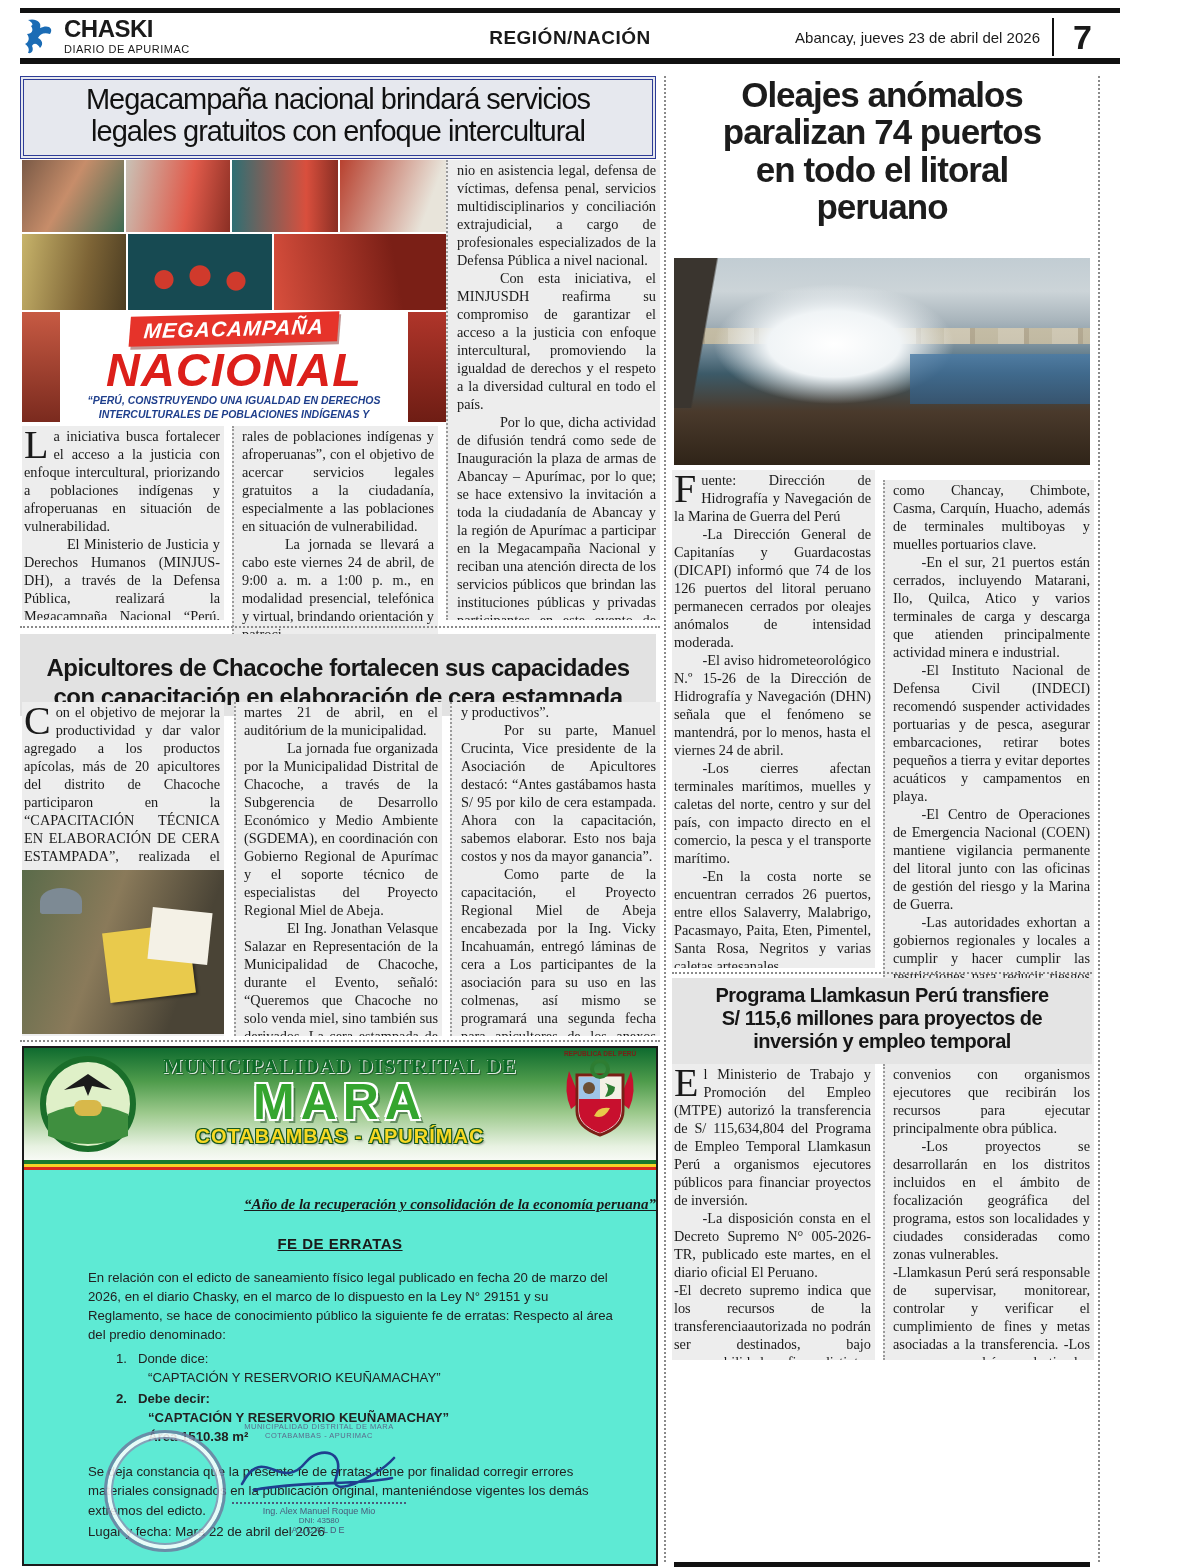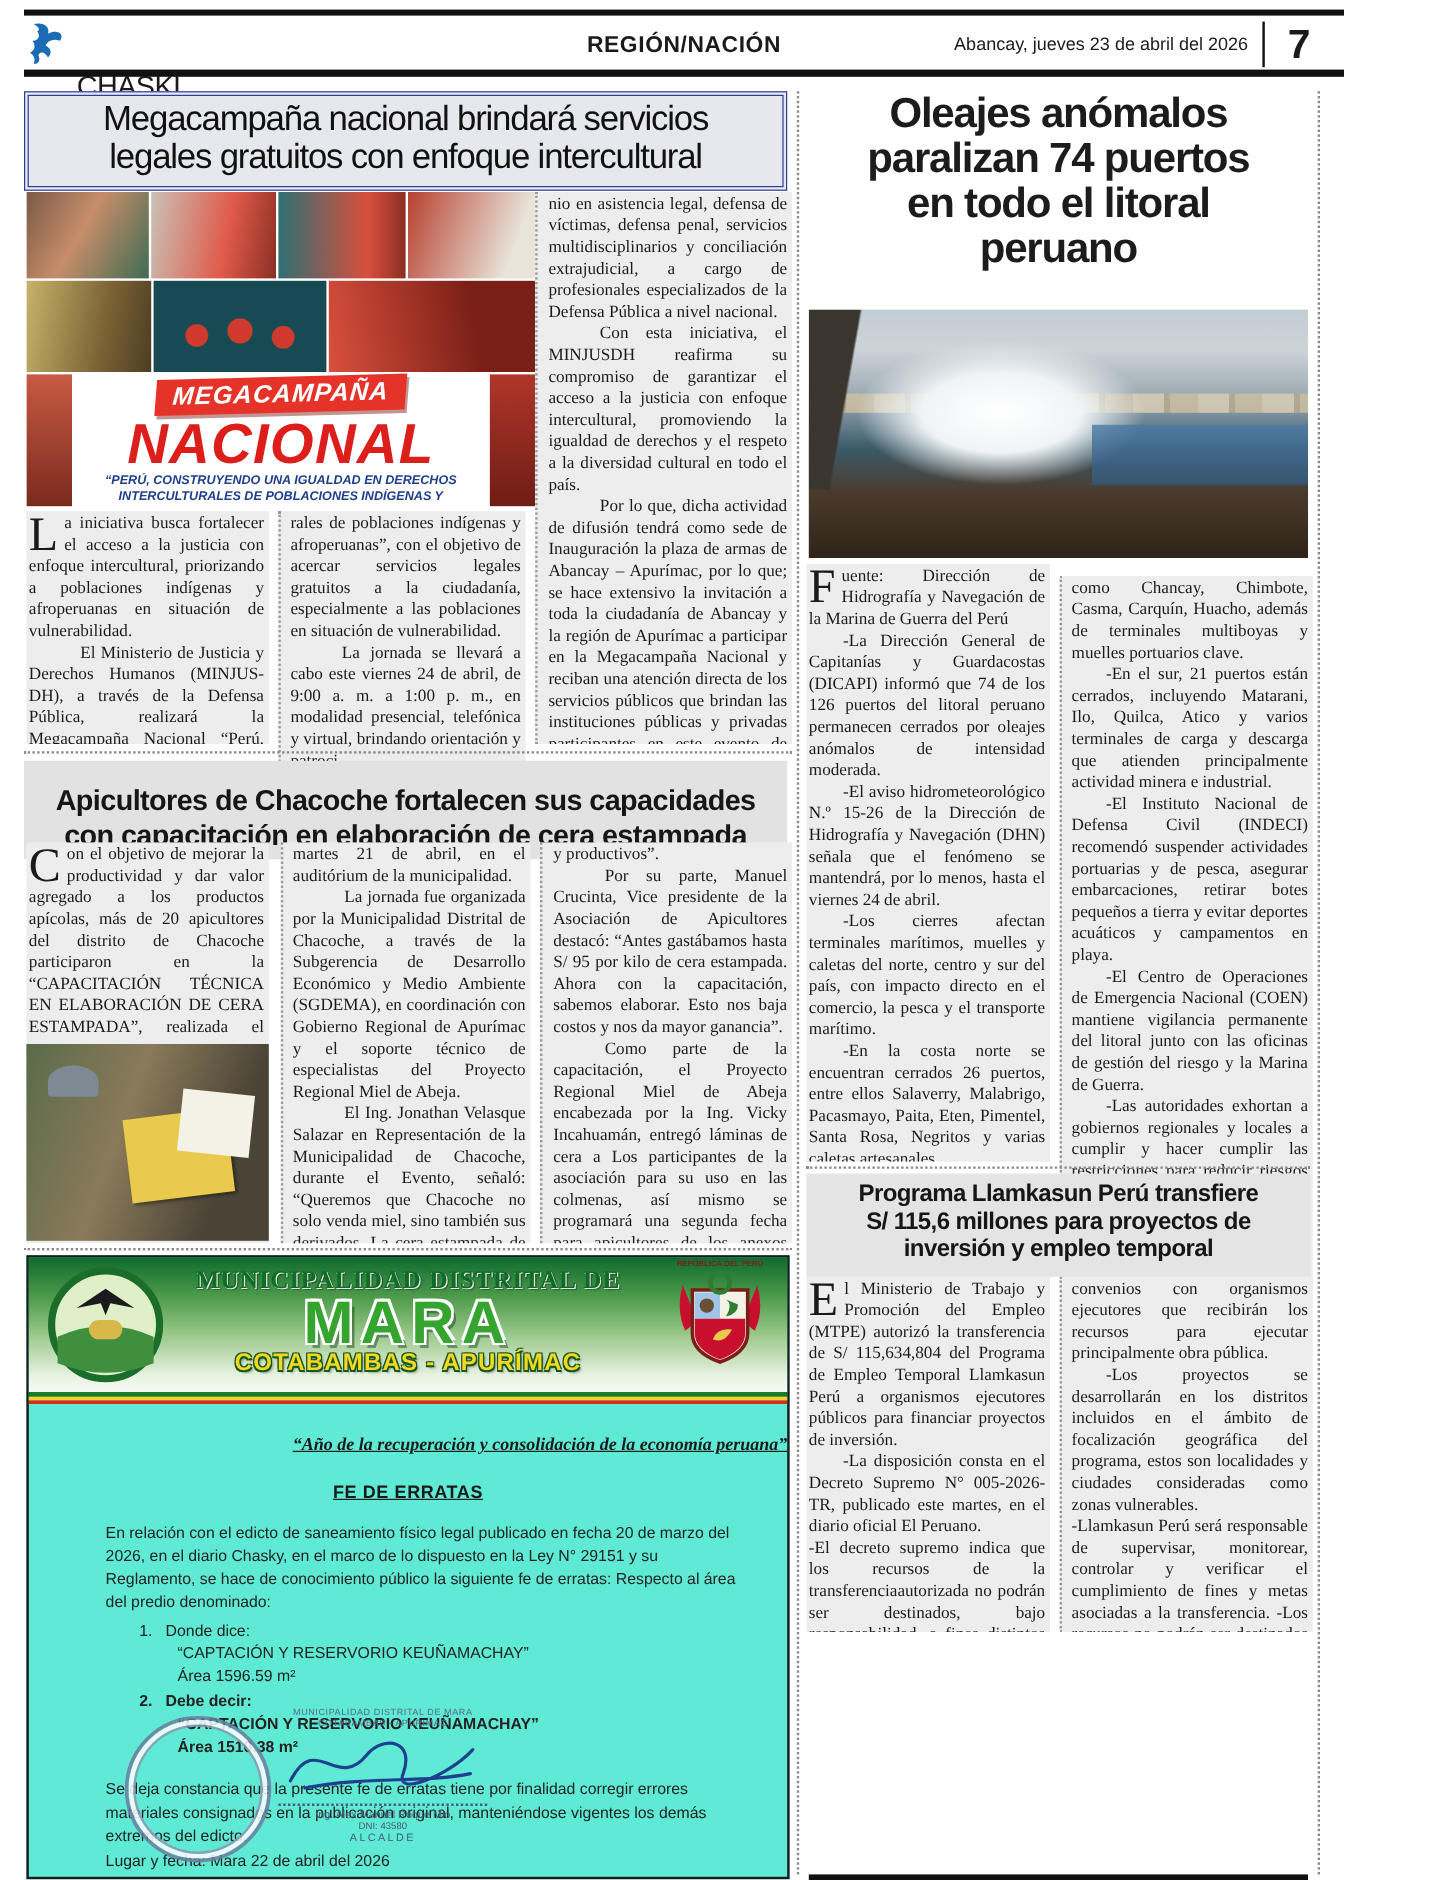--- a/index.html
+++ b/index.html
@@ -1,21 +1,21 @@
 <!DOCTYPE html>
 <html lang="es"><head>
 <meta charset="utf-8">
 <style>
   html,body{margin:0;padding:0;background:#fff;}
   .page{position:relative;width:1200px;height:1567px;background:#fff;overflow:hidden;
         font-family:"Liberation Serif",serif;color:#1a1a1a;}
   .abs{position:absolute;}
   .bar{background:#111;}
   
-  .brand{font-family:"Liberation Sans",sans-serif;font-weight:normal;font-size:24px;letter-spacing:-0.5px;line-height:1;margin-top:44px;}
+  .brand{font-family:"Liberation Sans",sans-serif;font-weight:bold;font-size:24px;letter-spacing:-0.5px;line-height:1;}
   .brand-sub{font-family:"Liberation Sans",sans-serif;font-size:11px;letter-spacing:0.5px;margin-top:2px;}
   .section-title{font-family:"Liberation Sans",sans-serif;font-weight:bold;font-size:19px;letter-spacing:0.5px;}
   .date{font-family:"Liberation Sans",sans-serif;font-size:15px;}
   .pageno{font-family:"Liberation Sans",sans-serif;font-weight:bold;font-size:34px;line-height:1;}
   
   .vdot{border-left:2px dotted #8a8a8a;width:0;}
   .hdot{border-top:2px dotted #8a8a8a;height:0;}
   
   .h1box{background:#e6e8ee;border:4px double #2e3c96;text-align:center;padding-top:3px;}
   .h1line{font-family:"Liberation Sans",sans-serif;font-weight:400;font-size:29px;letter-spacing:-1px;
@@ -193,21 +193,20 @@
       <div class="tric" style="background:#d92b1e;height:3px;"></div>
 
       <div class="motto" style="margin-top:26px;">“Año de la recuperación y consolidación de la economía peruana”</div>
       <div class="fe-title" style="margin-top:22px;">FE DE ERRATAS</div>
 
       <div class="notice-text" style="margin:16px 40px 0 64px;">En relación con el edicto de saneamiento físico legal publicado en fecha 20 de marzo del 2026, en el diario Chasky, en el marco de lo dispuesto en la Ley N° 29151 y su Reglamento, se hace de conocimiento público la siguiente fe de erratas: Respecto al área del predio denominado:</div>
 
       <div class="notice-text" style="margin:4px 40px 0 92px;">
         <div><span>1.</span>&nbsp;&nbsp;&nbsp;<span>Donde dice:</span></div>
         <div style="margin-left:32px;">“CAPTACIÓN Y RESERVORIO KEUÑAMACHAY”</div>
-        <div style="margin-left:32px;">Área 1596.59 m²</div>
       </div>
       <div class="notice-text notice-bold" style="margin:2px 40px 0 92px;">
         <div><span>2.</span>&nbsp;&nbsp;&nbsp;<span>Debe decir:</span></div>
         <div style="margin-left:32px;">“CAPTACIÓN Y RESERVORIO KEUÑAMACHAY”</div>
         <div style="margin-left:32px;">Área 1510.38 m²</div>
       </div>
 
       <div class="notice-text" style="margin:16px 40px 0 64px;">Se deja constancia que la presente fe de erratas tiene por finalidad corregir errores materiales consignados en la publicación original, manteniéndose vigentes los demás extremos del edicto.</div>
       <div class="notice-text" style="margin:2px 40px 0 64px;">Lugar y fecha: Mara 22 de abril del 2026</div>
 

